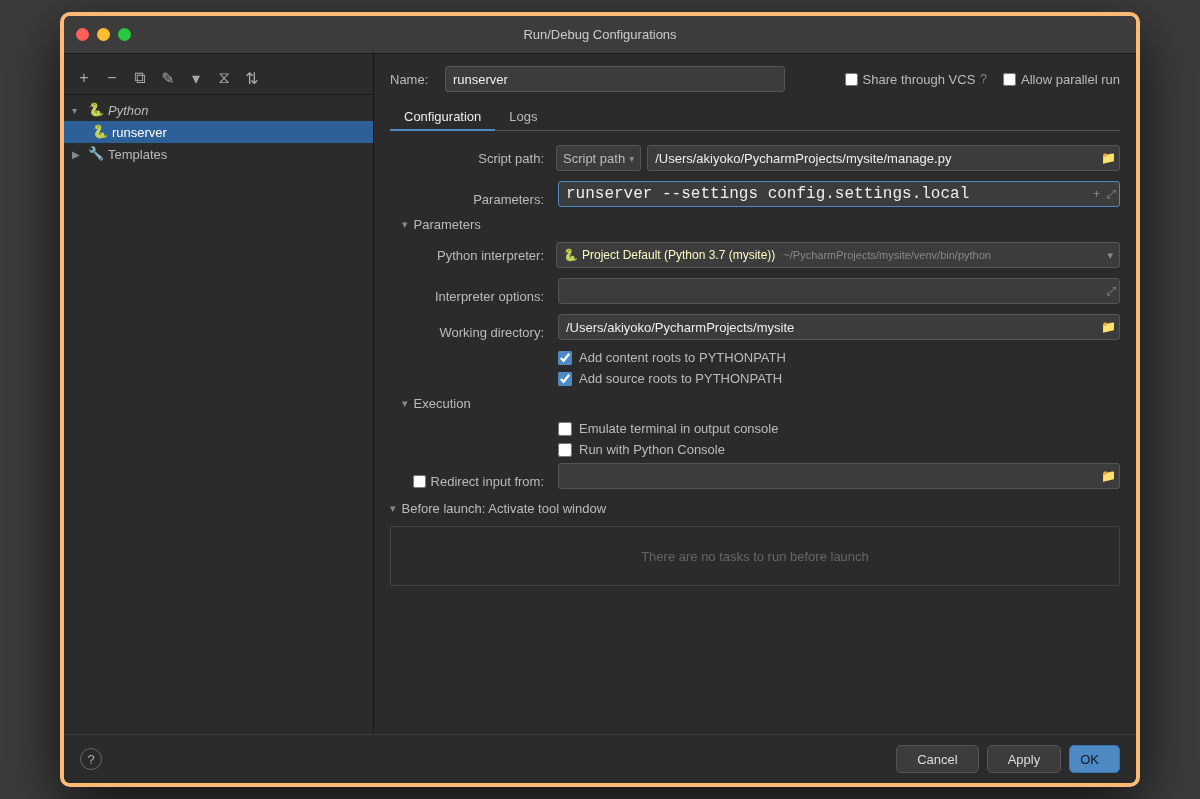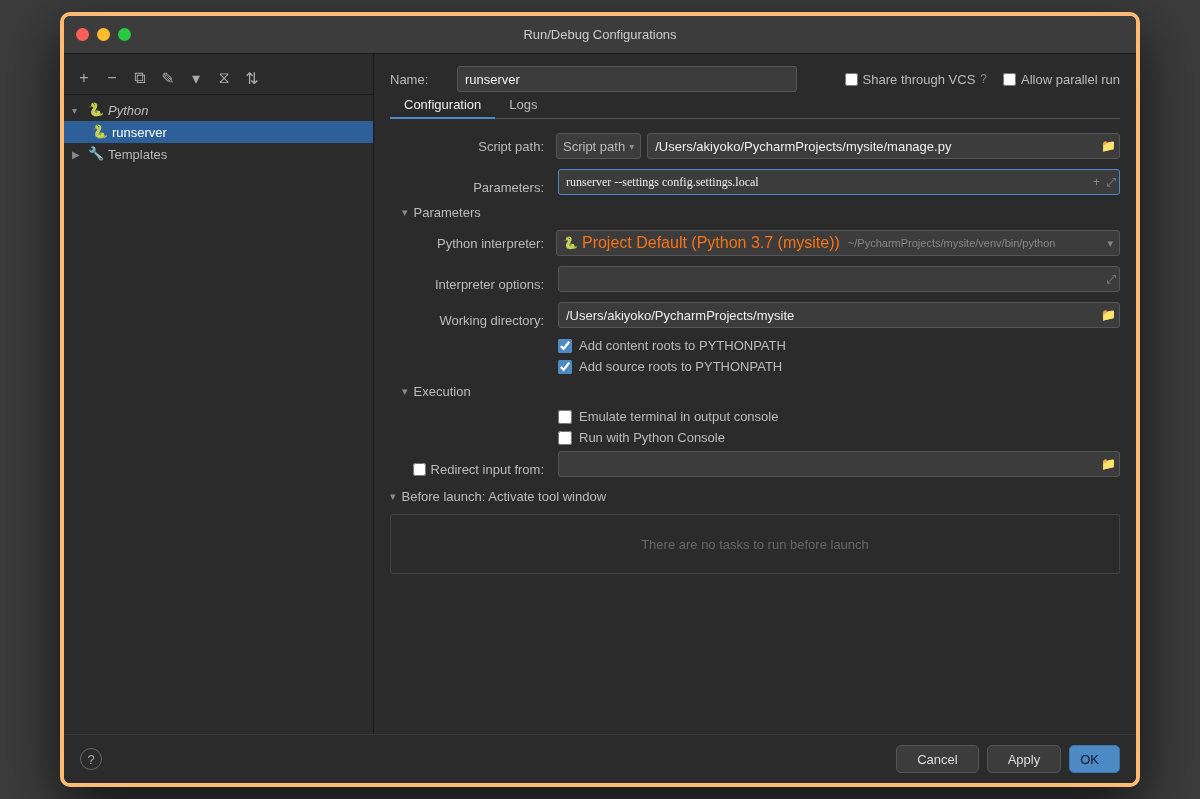--- a/index.html
+++ b/index.html
@@ -106,21 +106,22 @@
     .main-panel {
       flex: 1;
       display: flex;
       flex-direction: column;
       padding: 12px 16px;
       background: #2b2b2b;
     }
     .name-row {
       display: flex;
       align-items: center;
-      gap: 22px;
+      gap: 10px;
+      margin-bottom: 12px;
     }
     .name-label {
       color: #bbb;
       font-size: 13px;
       min-width: 45px;
     }
     .name-input {
       flex: 1;
       max-width: 340px;
       background: #3c3c3c;
@@ -190,22 +191,22 @@
       border: 1px solid #555;
       border-radius: 3px;
       color: #eee;
       font-size: 13px;
       padding: 3px 7px;
       height: 26px;
       outline: none;
     }
     .form-input.blue-border { border-color: #4d8ac4; }
     .form-input-mono {
-      font-family: Liberation Serif, serif;
-      font-size: 12px;
+      font-family: Liberation Mono, monospace;
+      font-size: 16px;
     }
     .input-with-btn {
       display: flex;
       flex: 1;
       position: relative;
     }
     .input-with-btn .form-input {
       flex: 1;
       padding-right: 30px;
     }
@@ -457,21 +458,21 @@
           <span class="section-arrow">▾</span>
           <span class="section-title">Parameters</span>
         </div>
 
 
         <div class="interpreter-row">
           <span class="form-label">Python interpreter:</span>
           <div class="interpreter-dropdown">
             <span style="display:flex;align-items:center;gap:4px;">
               <span>🐍</span>
-              <span style="font-size:16px;color:#f97316;">Project Default (Python 3.7 (mysite))</span>
+              <span style="font-size:12px;color:#fef9c3;">Project Default (Python 3.7 (mysite))</span>
               <span style="font-size:11px;color:#888;margin-left:4px;">~/PycharmProjects/mysite/venv/bin/python</span>
             </span>
             <span style="color:#888;font-size:11px;">▾</span>
           </div>
         </div>
 
         <div class="form-row">
           <span class="form-label">Interpreter options:</span>
           <div class="input-with-btn" style="flex:1;position:relative;">
             <input class="form-input" type="text" style="width: 100%;">

